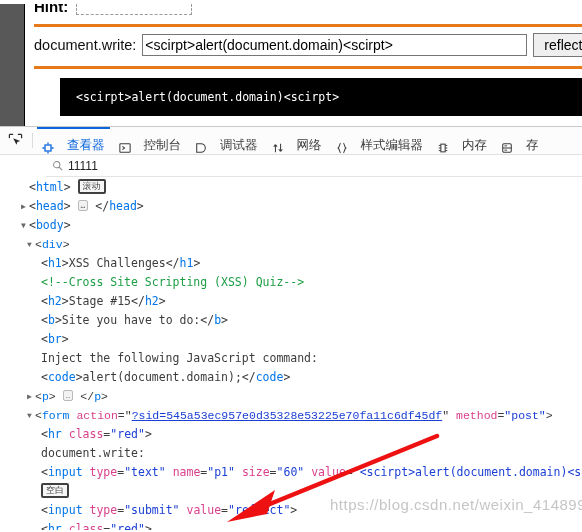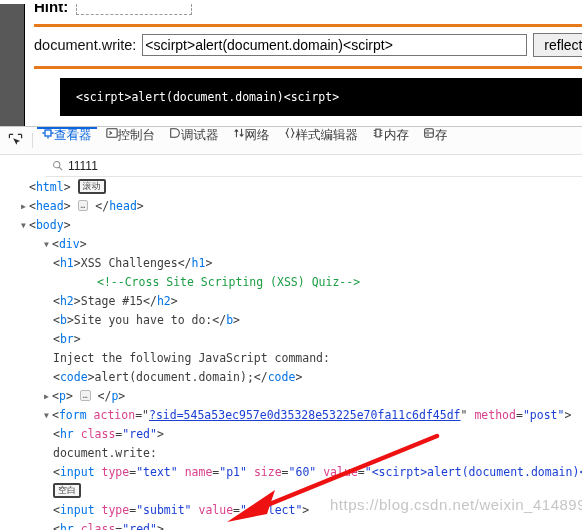--- a/index.html
+++ b/index.html
@@ -109,21 +109,21 @@
     overflow: hidden;
   }
   .picker-btn {
     width: 30px; display: flex; align-items: center; justify-content: center;
     cursor: pointer;
   }
   .tool-sep {
     width: 1px; margin: 6px 2px; background: #dcdcdc;
   }
   .dt-tab {
-    display: flex; align-items: flex-start; gap: 0;
+    display: flex; align-items: flex-end; gap: 13px;
     padding: 0 7px;
     font-size: 12.5px;
     color: #3b3b3b;
     cursor: pointer;
     position: relative;
     white-space: nowrap;
     font-family: "Liberation Sans", sans-serif;
   }
   .dt-tab.active { color: #0b65dd; }
   .dt-tab.active::before {
@@ -169,21 +169,21 @@
   .tw {
     display: inline-block; width: 11px; text-align: center;
     color: #6b6b6b; font-size: 8px; vertical-align: middle;
   }
   .tw.blank { color: transparent; }
   .tag { color: #0074e8; }
   .punct { color: #3c3c3c; }
   .attr { color: #d9408c; }
   .val { color: #1a3fd4; }
   .valink { color: #1a3fd4; text-decoration: underline; }
-  .comment { color: #1c9e44; margin-left: 44px; }
+  .comment { color: #1c9e44; }
   .txt { color: #3c3c3c; }
   .ellipsis {
     display: inline-block;
     border: 1px solid #b9b9b9;
     border-radius: 2px;
     background: #f2f2f2;
     color: #6b6b6b;
     font-size: 8px;
     line-height: 9px;
     padding: 0 2px;
@@ -197,22 +197,22 @@
     background: #f6f6f6;
     color: #4a4a4a;
     font-size: 9px;
     line-height: 11px;
     padding: 0 3px;
     font-family: "Liberation Sans", sans-serif;
     vertical-align: middle;
     position: relative; top: -1px;
   }
   .i1 { padding-left: 18px; }
-  .i2 { padding-left: 41px; }
-  .i3 { padding-left: 42px; }
+  .i2 { padding-left: 24px; font-family: Liberation Mono, monospace; }
+  .i3 { padding-left: 30px; }
 
   
   .arrow {
     position: absolute;
     left: 215px; top: 432px;
     width: 230px; height: 95px;
     pointer-events: none;
     z-index: 40;
   }
   .watermark {

